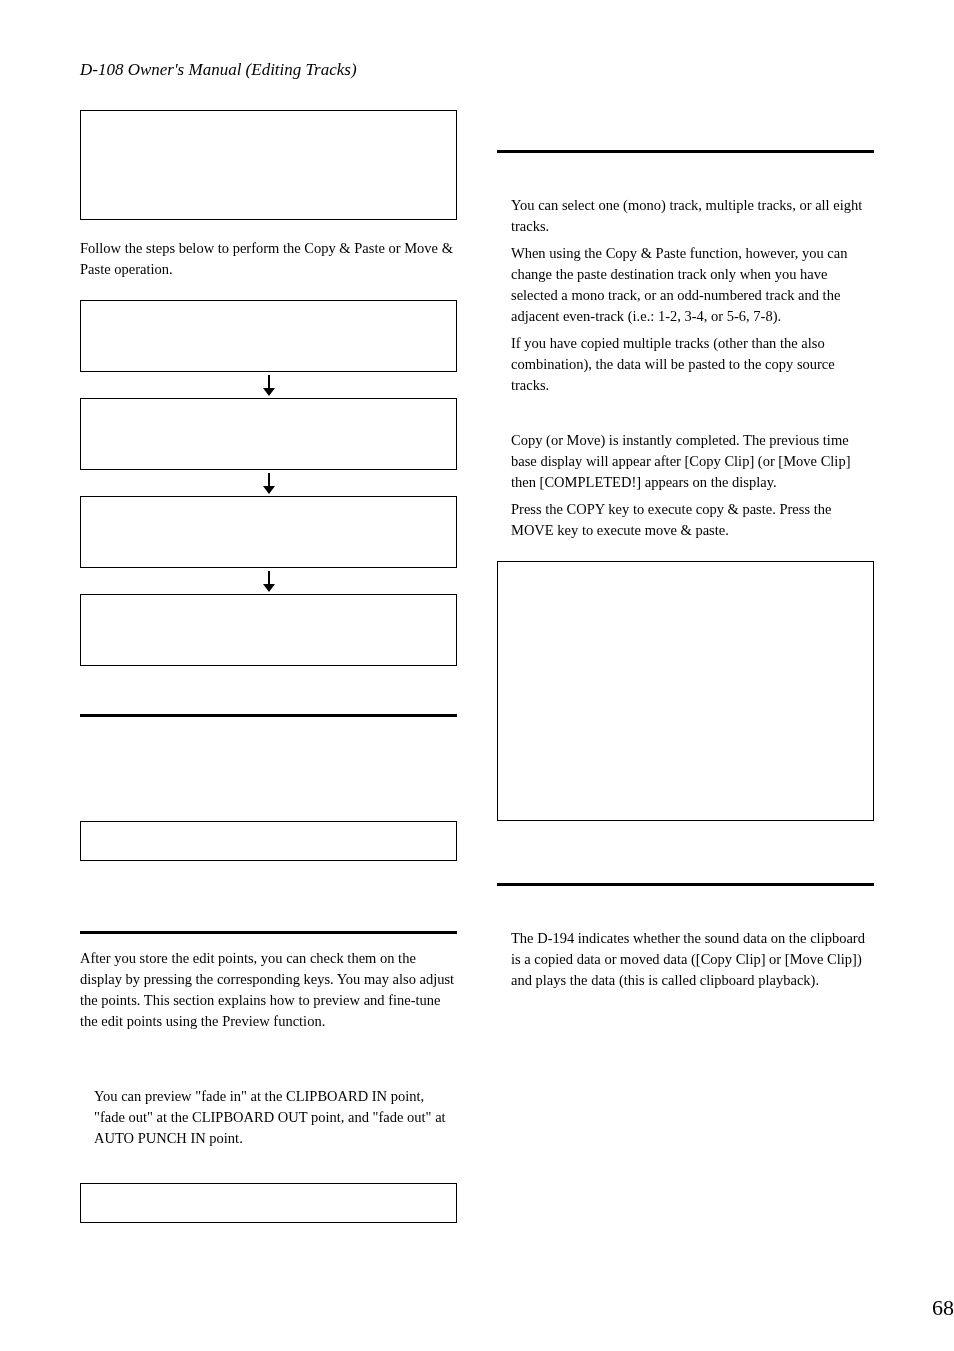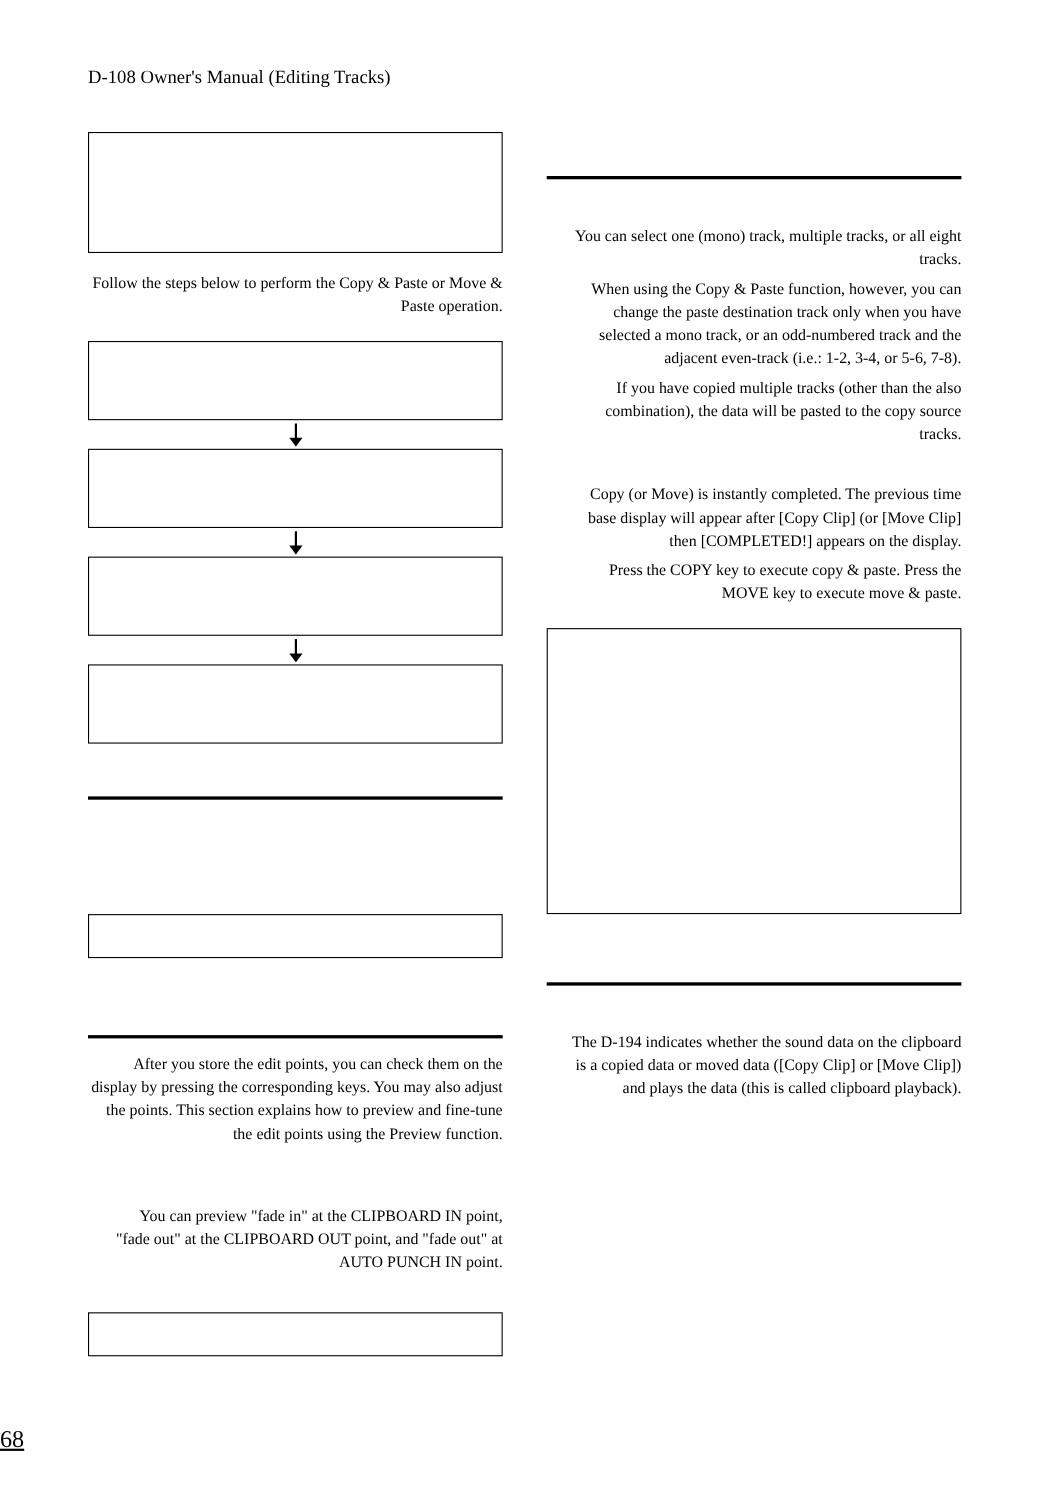--- a/index.html
+++ b/index.html
@@ -6,22 +6,23 @@
   body {
     font-family: Georgia, 'Times New Roman', serif;
     background: #fff;
     width: 954px;
     height: 1351px;
     position: relative;
     padding: 60px 80px 40px 80px;
     color: #000;
   }
   .header {
+    font-style: italic;
     font-size: 17px;
-    margin-bottom: 40px;
+    margin-bottom: 30px;
     font-weight: 500;
   }
   .columns {
     display: flex;
     gap: 40px;
   }
   .col {
     flex: 1;
     width: 50%;
   }
@@ -29,21 +30,20 @@
     border: 1px solid #000;
     width: 100%;
   }
   .box-small { height: 110px; margin-bottom: 18px; }
   .box-list { height: 72px; }
   .box-thin { height: 40px; }
   .body-text {
     font-size: 14.5px;
     line-height: 1.45;
     margin-bottom: 6px;
-    text-align: right;
   }
   .indent { padding-left: 14px; }
   .arrow-wrap {
     display: flex;
     justify-content: center;
     height: 26px;
     align-items: center;
   }
   .arrow {
     width: 2px;
@@ -63,24 +63,23 @@
   .thick-rule {
     height: 3px;
     background: #000;
     width: 100%;
   }
   .page-num {
     position: absolute;
     bottom: 30px;
     left: 0;
     right: 0;
-    text-align: left;
+    text-align: right;
     font-size: 22px;
     font-family: Georgia, serif;
-    text-decoration: underline;
   }
   .spacer-sm { height: 14px; }
   .spacer-md { height: 28px; }
   .spacer-lg { height: 48px; }
   .spacer-xl { height: 90px; }
 </style>
 </head>
 <body>
 
 <div class="header">D-108 Owner's Manual (Editing Tracks)</div>

